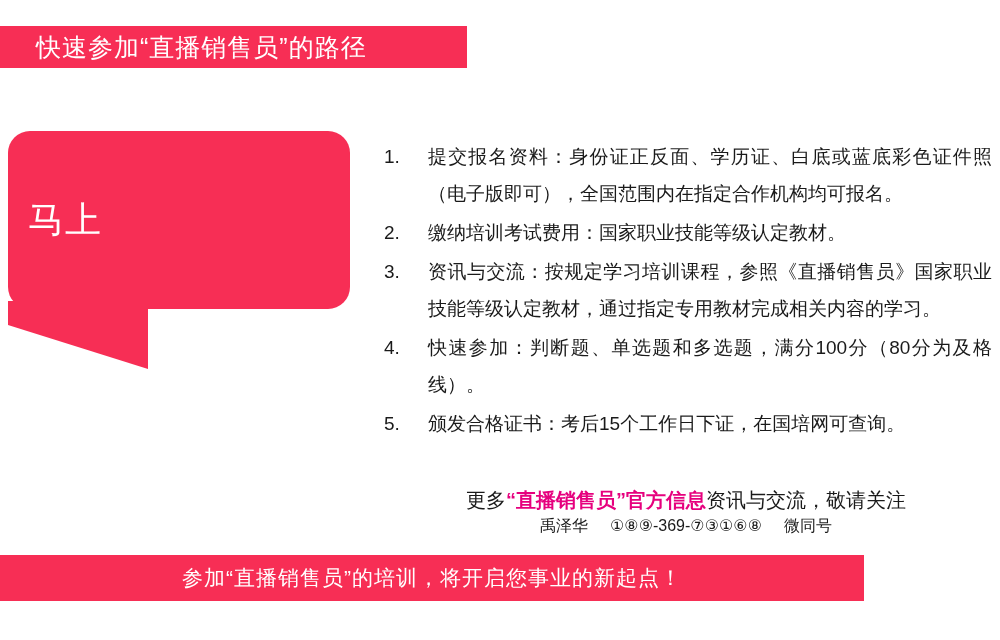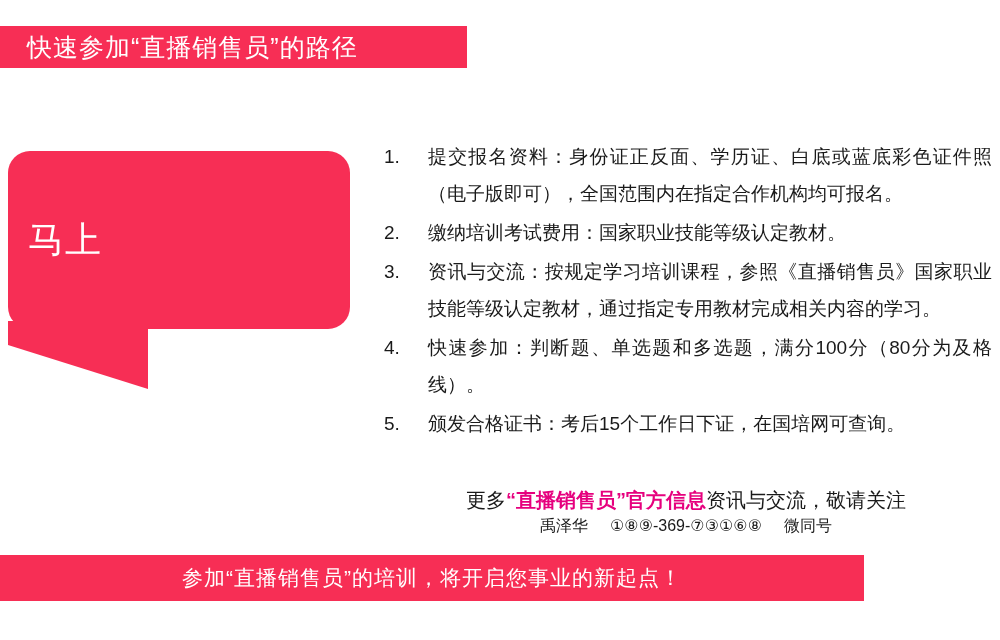--- a/index.html
+++ b/index.html
@@ -24,29 +24,29 @@
     height: 42px;
     background: #F72E55;
     display: flex;
     align-items: center;
   }
   .header-banner-text {
     color: #ffffff;
     font-size: 25px;
     font-weight: 400;
     letter-spacing: 1px;
-    padding-left: 27px;
+    padding-left: 36px;
     white-space: nowrap;
   }
 
   
   .bubble-wrap {
     position: absolute;
     left: 8px;
-    top: 151px;
+    top: 131px;
     width: 342px;
     height: 240px;
     padding-left: 37px;
   }
   .bubble-body {
     position: absolute;
     left: 0;
     top: 0;
     width: 342px;
     height: 178px;

